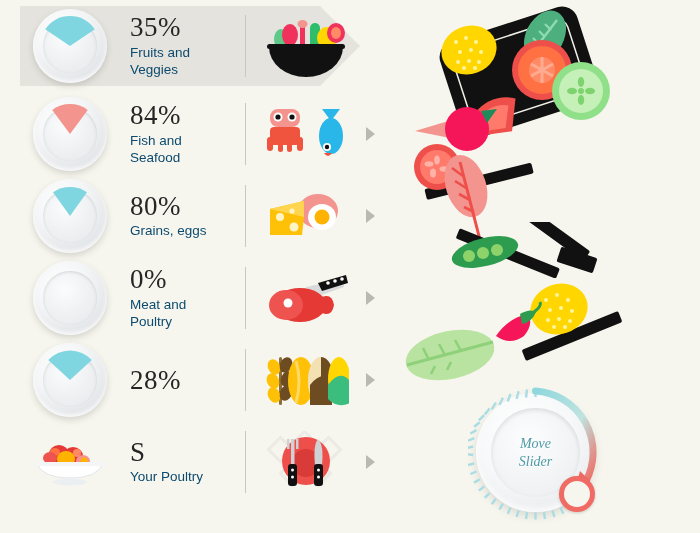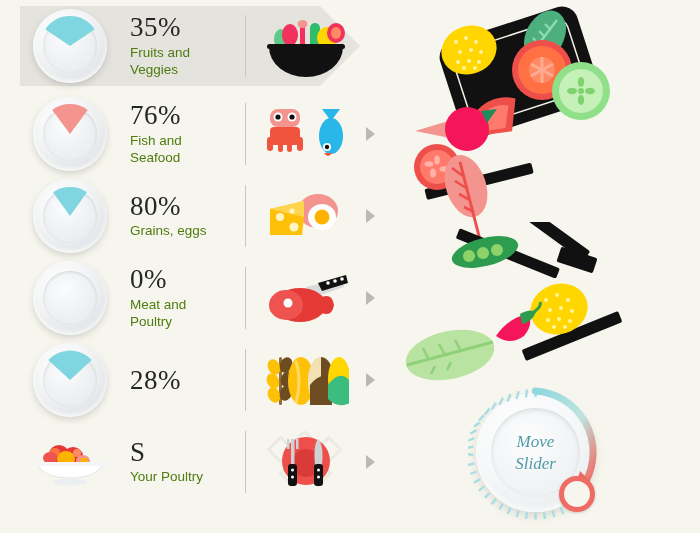--- a/index.html
+++ b/index.html
@@ -67,21 +67,21 @@
   .pct {
     font-family: "Liberation Serif", serif;
     font-size: 27px;
     color: #262626;
     line-height: 1.05;
     letter-spacing: 0.5px;
   }
   .cat-label {
     font-family: "Liberation Sans", sans-serif;
     font-size: 13.5px;
-    color: #4d7c0f;
+    color: #0c4a6e;
     line-height: 1.25;
     margin-top: 3px;
     max-width: 95px;
   }
   .divider {
     position: relative;
     z-index: 2;
     width: 1px;
     height: 62px;
     background: #c9c7c0;
@@ -178,21 +178,21 @@
   .dial-label {
     position: absolute;
     left: 0; top: 0;
     width: 135px; height: 135px;
     display: flex;
     flex-direction: column;
     align-items: center;
     justify-content: center;
     font-family: "Liberation Serif", serif;
     font-style: italic;
-    font-size: 17px;
+    font-size: 14px;
     color: #4e9aa6;
     line-height: 1.25;
     z-index: 6;
     pointer-events: none;
     text-shadow: 0 1px 0 rgba(255,255,255,0.8);
   }
   .dial-knob {
     position: absolute;
     left: 91px;
     top: 91px;
@@ -246,21 +246,21 @@
     <div class="food-row" style="top:94px">
 
       <div class="plate-cell">
         <div class="plate">
           <svg class="wedge" viewBox="0 0 100 100">
             <path d="M50 50 L26 17.5 A40 40 0 0 1 74 17.5 Z" fill="#f4948e"></path>
           </svg>
         </div>
       </div>
       <div class="text-cell">
-        <div class="pct">76%</div>
+        <div class="pct">84%</div>
         <div class="cat-label">Fish and Seafood</div>
       </div>
       <div class="divider"></div>
       <div class="icon-cell">
         <svg width="80" height="58" viewBox="0 0 80 58">
 
           <rect x="4" y="4" width="30" height="18" rx="8" fill="#f4948e"></rect>
           <circle cx="12" cy="12" r="4.5" fill="#ffffff"></circle>
             <circle cx="12" cy="12" r="2.6" fill="#111"></circle>
           <circle cx="26" cy="12" r="4.5" fill="#ffffff"></circle>

